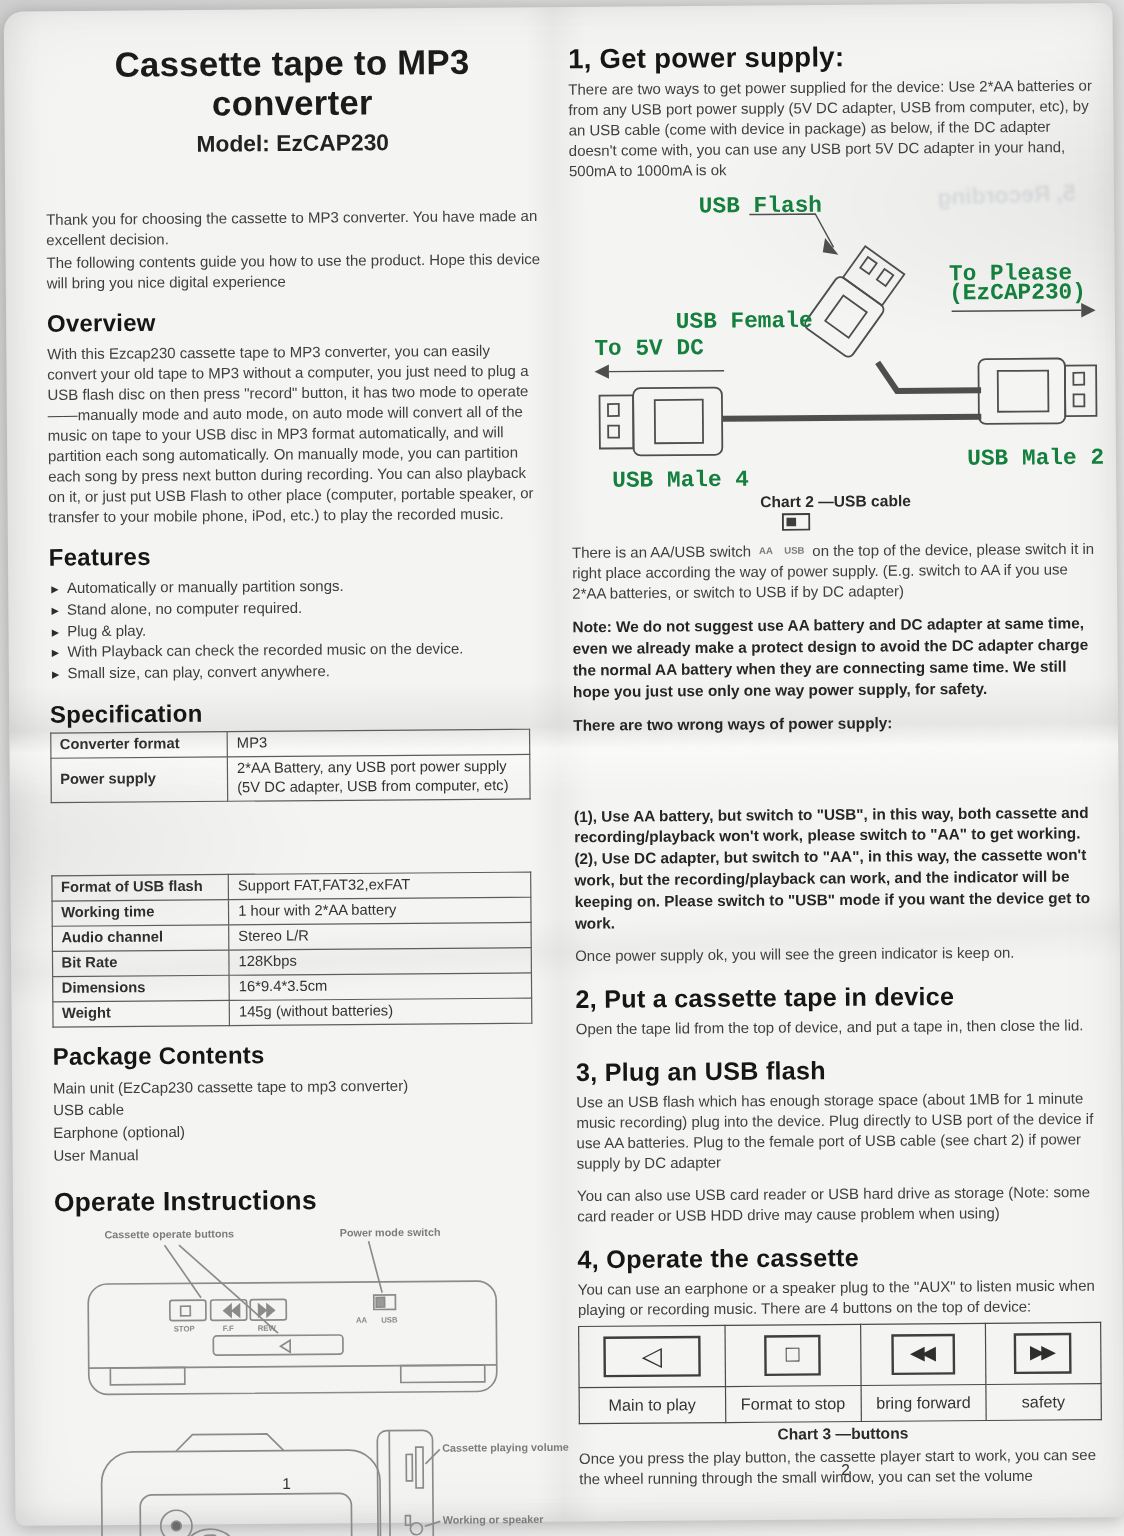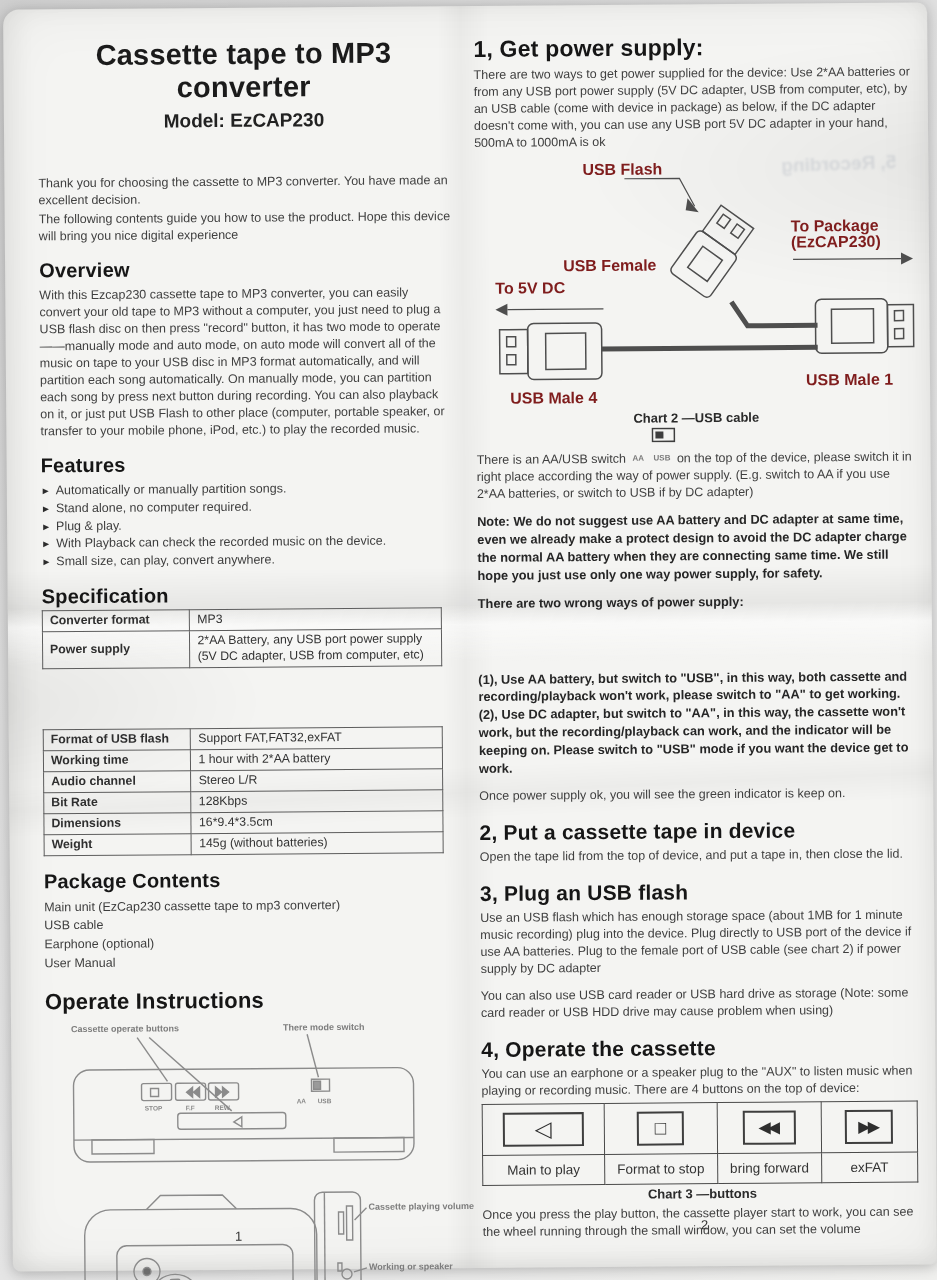--- a/index.html
+++ b/index.html
@@ -46,21 +46,21 @@
   .fold-gap1{height:52px;}
   .fold-gap2{height:48px;}
   .pkg-line{font-size:12.5px;line-height:1.5;color:#3d3d3d;}
   .pagenum{position:absolute;bottom:26px;left:0;right:0;text-align:center;font-size:13px;color:#333;}
   .col-right .pagenum{bottom:34px;}
 
   
   .diag{position:relative;}
   .diag svg{display:block;}
   .dlabel{position:absolute;font-size:9px;color:#7c7c7c;font-weight:bold;white-space:nowrap;}
-  .dlabel.serif{font-family:Liberation Sans, sans-serif;font-size:16px;color:#7f1d1d;}
+  .dlabel.serif{font-family:Liberation Mono, monospace;font-size:19px;color:#15803d;}
   .tiny{position:absolute;font-size:6.5px;color:#8a8a8a;font-weight:bold;}
   .caption{font-size:13px;font-weight:bold;color:#2a2a2a;text-align:center;margin:2px 0 0 0;}
   .bold-para{font-size:12.8px;line-height:1.4;color:#262626;font-weight:bold;margin:0 0 10px 0;}
   .switch-inline{display:inline-block;font-size:8px;color:#7b7b7b;font-weight:bold;margin:0 3px;transform:translateY(-2px);}
   .switch-icon-block{margin:2px 0 4px 175px;}
 
   table.btn-table{border-collapse:collapse;width:99%;margin:4px 0 0 0;}
   table.btn-table td{border:1.5px solid #4a4a4a;text-align:center;padding:8px 4px;}
   table.btn-table tr.lbl td{font-size:13.5px;color:#333;padding:7px 2px;}
   .btn-box{display:inline-flex;align-items:center;justify-content:center;border:2px solid #3e3e3e;height:34px;box-sizing:border-box;min-width:72%;padding:0 8px;}
@@ -145,22 +145,22 @@
       <div>
         <div class="pkg-line">Main unit (EzCap230 cassette tape to mp3 converter)</div>
         <div class="pkg-line">USB cable</div>
         <div class="pkg-line">Earphone (optional)</div>
         <div class="pkg-line">User Manual</div>
       </div>
 
       <h3 style="font-size:22px;margin-top:16px;">Operate Instructions</h3>
 
       <div class="diag" style="height:160px;">
-        <span class="dlabel" style="left:26px;top:4px;text-align:center;">Cassette operate buttons</span>
-        <span class="dlabel" style="left:238px;top:4px;">There mode switch</span>
+        <span class="dlabel" style="left:42px;top:4px;text-align:center;">Cassette operate buttons</span>
+        <span class="dlabel" style="left:238px;top:4px;">Power mode switch</span>
         <span class="tiny" style="left:99px;top:85px;">STOP</span>
         <span class="tiny" style="left:140px;top:85px;">F.F</span>
         <span class="tiny" style="left:169px;top:85px;">REW</span>
         <span class="tiny" style="left:251px;top:79px;">AA</span>
         <span class="tiny" style="left:272px;top:79px;">USB</span>
         <svg width="420" height="160" viewBox="0 0 420 160">
           <g fill="none" stroke="#8b8b8b" stroke-width="1.4">
             <rect x="28" y="50" width="340" height="92" rx="16"></rect>
             <line x1="28" y1="120" x2="368" y2="120"></line>
             <rect x="46" y="120" width="62" height="14"></rect>
@@ -223,26 +223,26 @@
     </div>
 
     <div class="col col-right">
       <div class="ghost">5, Recording</div>
 
       <h3 style="margin-top:0;font-size:23px;">1, Get power supply:</h3>
       <p class="para">There are two ways to get power supplied for the device: Use 2*AA batteries or from any USB port power supply (5V DC adapter, USB from computer, etc), by an USB cable (come with device in package) as below, if the DC adapter doesn't come with, you can use any USB port 5V DC adapter in your hand, 500mA to 1000mA is ok</p>
 
       <div class="diag" style="height:248px;margin-top:2px;">
         <span class="dlabel serif" style="left:108px;top:0;">USB Flash</span>
-        <span class="dlabel serif" style="left:316px;top:58px;">To Package</span>
+        <span class="dlabel serif" style="left:316px;top:58px;">To Please</span>
         <span class="dlabel serif" style="left:316px;top:74px;">(EzCAP230)</span>
         <span class="dlabel serif" style="left:88px;top:96px;">USB Female</span>
         <span class="dlabel serif" style="left:20px;top:118px;">To 5V DC</span>
         <span class="dlabel serif" style="left:34px;top:228px;">USB Male 4</span>
-        <span class="dlabel serif" style="left:330px;top:212px;">USB Male 1</span>
+        <span class="dlabel serif" style="left:330px;top:212px;">USB Male 2</span>
         <svg width="440" height="248" viewBox="0 0 440 248">
           <g fill="none" stroke="#4e4e4e" stroke-width="1.5">
             <path d="M150 18 L205 18 L220 46" stroke-width="1.2"></path>
             <path d="M213 38 L224 52 L211 50 z" fill="#4e4e4e" stroke="none"></path>
             <g transform="rotate(36 235 95)">
               <rect x="215" y="48" width="40" height="32"></rect>
               <rect x="222" y="54" width="9" height="11"></rect>
               <rect x="239" y="54" width="9" height="11"></rect>
               <rect x="211" y="80" width="48" height="52" rx="5"></rect>
               <rect x="224" y="92" width="24" height="26"></rect>
@@ -312,21 +312,21 @@
                   <span class="btn-icon dbl">◀◀</span>
                 </span></td>
           <td style="width:22%;"><span class="btn-box" style="min-width:55%;">
                   <span class="btn-icon dbl">▶▶</span>
                 </span></td>
         </tr>
         <tr class="lbl">
           <td>Main to play</td>
           <td>Format to stop</td>
           <td>bring forward</td>
-          <td>exFAT</td>
+          <td>safety</td>
         </tr>
       </tbody>
         </table>
       <div class="caption">Chart 3 —buttons</div>
 
       <p class="para" style="margin-top:4px;">Once you press the play button, the cassette player start to work, you can see the wheel running through the small window, you can set the volume</p>
 
       <div class="pagenum">2</div>
     </div>
 

